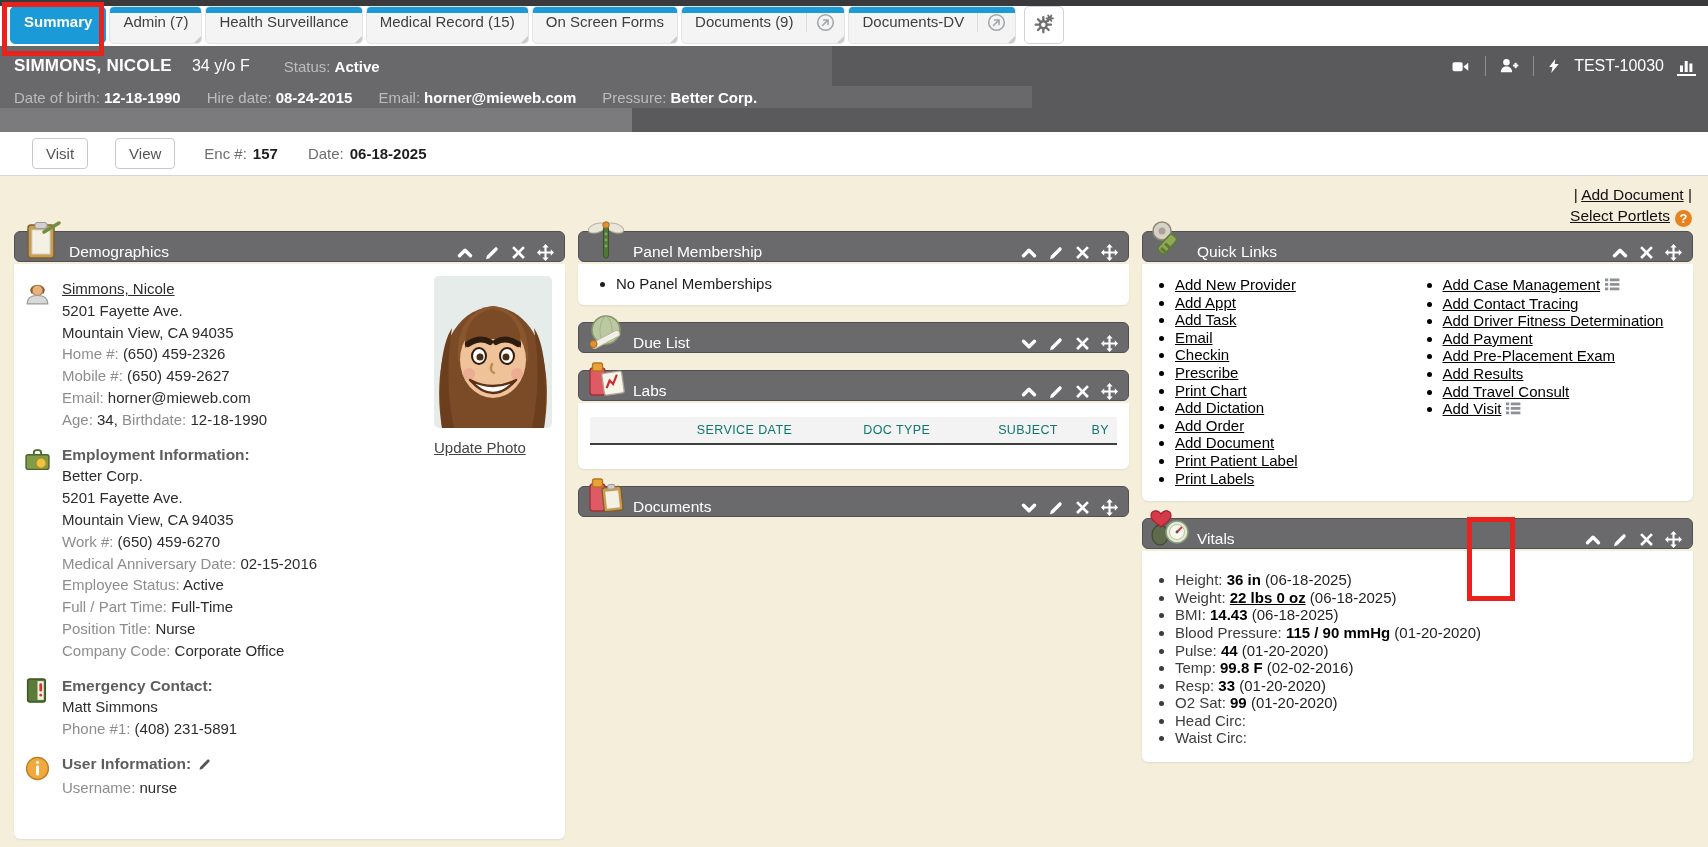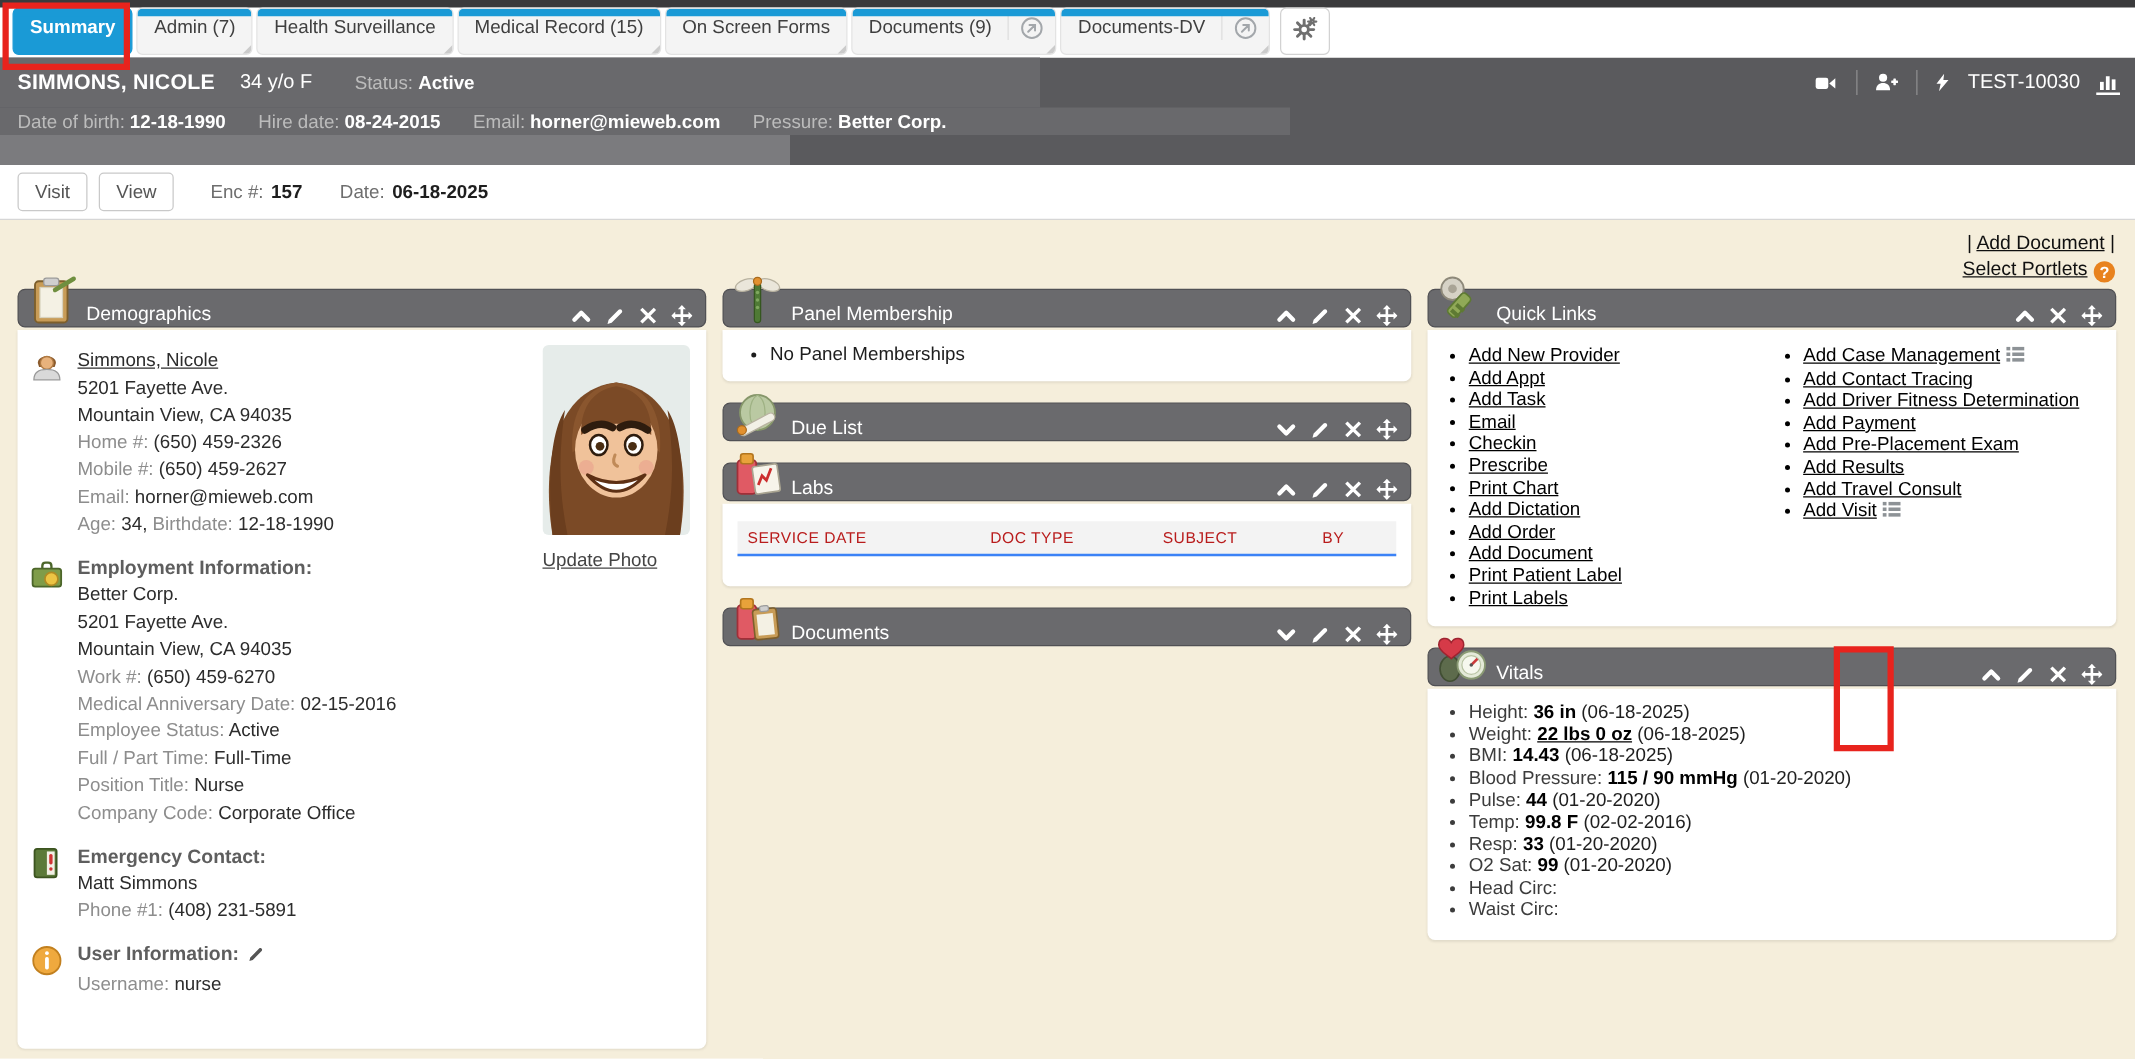--- a/index.html
+++ b/index.html
@@ -42,21 +42,21 @@
   .band-r2{height:22px;position:relative;display:flex;align-items:center;font-size:15px;}
   .band-r2 .light{position:absolute;left:0;top:0;width:1032px;height:100%;background:#69696c;}
   #band-info{position:relative;margin-left:14px;display:flex;gap:26px;white-space:nowrap;}
   #band-info .pair b{margin-left:4px;font-weight:bold;}
   .band-r3{height:24px;position:relative;}
   .band-r3 .light{width:632px;height:100%;background:#7b7b7e;}
 
   
   .visitbar{height:44px;background:#fff;display:flex;align-items:center;padding-left:14px;border-bottom:1px solid #d6d6d6;}
   .btn{border:1px solid #c9c9c9;border-radius:4px;background:#fff;color:#555;font-size:15px;
-       padding:6px 13px;margin-right:9px;font-family:inherit;cursor:pointer;}
+       padding:6px 13px;margin-right:9px;font-family:inherit;cursor:pointer;margin-left:18px;}
   .enc{margin-left:20px;font-size:15px;color:#6e6e6e;}
   .enc b{color:#1e1e1e;margin-left:6px;}
   .enc + .enc{margin-left:30px;}
 
   
   .content{position:relative;height:791px;background:var(--cream);overflow:hidden;}
   .toplinks{position:absolute;top:8px;right:16px;text-align:right;font-size:15.5px;color:#101010;z-index:5;line-height:21px;}
   .toplinks a{color:#101010;text-decoration:underline;}
   .help{display:inline-block;width:17px;height:17px;border-radius:50%;background:#e8821e;color:#fff;
        font-weight:bold;font-size:13px;line-height:17px;text-align:center;margin-left:5px;vertical-align:-2px;}
@@ -88,31 +88,31 @@
   .photo-wrap a{font-size:15px;color:#444;text-decoration:underline;display:inline-block;margin-top:7px;}
 
   
   .pm-body{padding:9px 14px 10px;}
   ul.plain{margin:0;padding-left:24px;}
   ul.plain li{font-size:15px;line-height:22px;color:#1d1d1d;}
 
   
   .labs-body{padding:14px 12px 12px;}
   .labs-head{background:#f3f3f3;display:grid;grid-template-columns:38% 27% 25% 10%;
-       padding:6px 8px;font-size:12.5px;color:#b91c1c;letter-spacing:.4px;border-bottom:2px solid #3b82f6;}
+       padding:6px 8px;font-size:12.5px;color:#0f766e;letter-spacing:.4px;border-bottom:2px solid #404040;text-align:right;}
 
   
   .ql-body{display:flex;padding:12px 8px 14px;}
   .ql-body ul{margin:0;padding-left:25px;flex:1;}
   .ql-body li{font-size:15px;line-height:17.6px;color:#000;}
   .ql-body a{color:#000;text-decoration:underline;}
   .ql-ic{display:inline-block;margin-left:5px;vertical-align:-1px;}
 
   
-  .vit-body{padding:10px 8px 15px;}
+  .vit-body{padding:20px 8px 15px;}
   .vit-body ul{margin:0;padding-left:25px;}
   .vit-body li{font-size:15px;line-height:17.6px;color:#3c3c3c;}
   .v-val{font-weight:bold;color:#000;}
   .v-link{text-decoration:underline;}
   .v-date{color:#1f1f1f;}
 
   
   .anno{position:absolute;border:5px solid var(--red);z-index:60;pointer-events:none;}
   #annoSummary{left:2px;top:2px;width:102px;height:54px;}
   #annoVitals{left:1467px;top:517px;width:48px;height:84px;}

